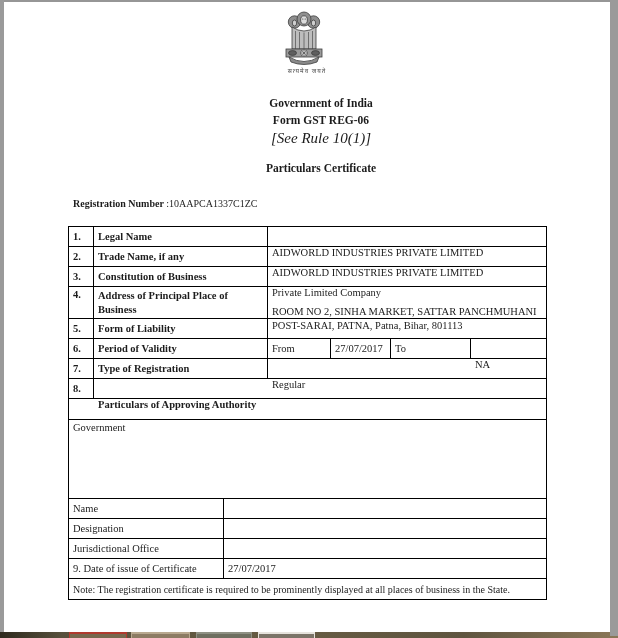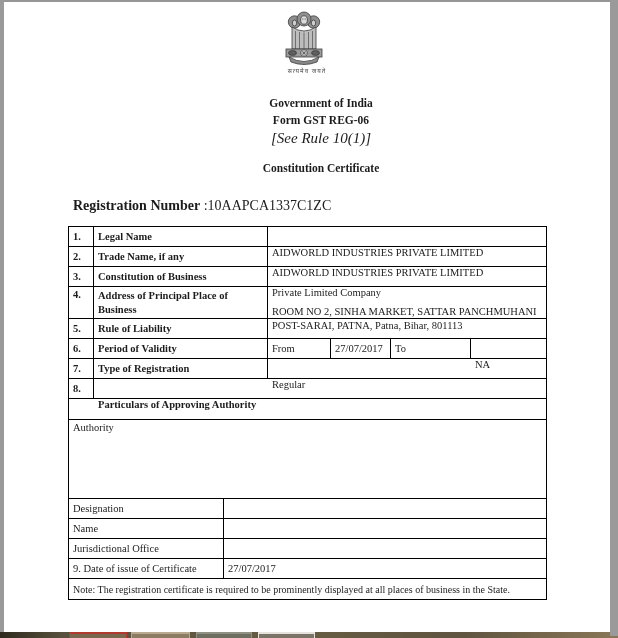--- a/index.html
+++ b/index.html
@@ -24,21 +24,21 @@
             font-family:"DejaVu Sans",sans-serif; }
 
   
   .hdr { position:absolute; left:4px; right:8px; text-align:center; font-size:11.5px;padding-left:28px; }
   .hdr-gov   { top:97px;  font-weight:bold; }
   .hdr-form  { top:114px; font-weight:bold; }
   .hdr-rule  { top:130px; font-style:italic; font-size:15px; }
   .hdr-title { top:162px; font-weight:bold; }
 
   
-  .regline { position:absolute; left:73px; top:198px; font-size:14px; }
+  .regline { position:absolute; left:73px; top:198px; font-size:10px; }
   .regline b { font-weight:bold; }
 
   
   .doc-table { position:absolute; left:68px; top:226px; width:479px;
                border:1px solid #000; background:#fff; font-size:10.5px; }
   .tr { display:flex; border-bottom:1px solid #000; align-items:center; }
   .tr:last-child { border-bottom:none; }
   .td { border-right:1px solid #000; padding:1px 4px; height:100%;
         display:flex; align-items:center; overflow:hidden; }
   .td:last-child { border-right:none; }
@@ -90,21 +90,21 @@
     <ellipse cx="10.5" cy="44" rx="4" ry="2.4" fill="#5f5f5f"></ellipse>
     <ellipse cx="33.5" cy="44" rx="4" ry="2.4" fill="#5f5f5f"></ellipse>
     <path d="M7 48 Q22 57 37 48 L35 53 Q22 58 9 53 Z" fill="#8a8a8a"></path>
   </g>
 </svg>
 <div class="motto">सत्यमेव जयते</div>
 
 <div class="hdr hdr-gov">Government of India</div>
 <div class="hdr hdr-form">Form GST REG-06</div>
 <div class="hdr hdr-rule">[See Rule 10(1)]</div>
-<div class="hdr hdr-title">Constitution Certificate</div>
+<div class="hdr hdr-title">Particulars Certificate</div>
 
 <div class="regline">
   <b>Registration Number</b><span> :10AAPCA1337C1ZC</span>
 </div>
 
 <div class="doc-table">
 
   <div class="tr h20">
     <div class="td c-num">1.</div>
     <div class="td c-label">Legal Name</div>
@@ -124,21 +124,21 @@
   </div>
 
   <div class="tr h32">
     <div class="td c-num top">4.</div>
     <div class="td c-label">Address of Principal Place of Business</div>
     <div class="td c-val">ROOM NO 2, SINHA MARKET, SATTAR PANCHMUHANI POST-SARAI, PATNA, Patna, Bihar, 801113</div>
   </div>
 
   <div class="tr h20">
     <div class="td c-num">5.</div>
-    <div class="td c-label">Rule of Liability</div>
+    <div class="td c-label">Form of Liability</div>
     <div class="td c-val"></div>
   </div>
 
   <div class="tr h20">
     <div class="td c-num">6.</div>
     <div class="td c-label">Period of Validity</div>
     <div class="td c-from">From</div>
     <div class="td c-date">27/07/2017</div>
     <div class="td c-to">To</div>
     <div class="td c-val">NA</div>
@@ -153,30 +153,30 @@
   <div class="tr h20">
     <div class="td c-num">8.</div>
     <div class="td c-val" style="font-weight:bold">Particulars of Approving Authority</div>
   </div>
 
   <div class="tr h21">
     <div class="td c-val"></div>
   </div>
 
   <div class="tr h79">
-    <div class="td sig-cell">Authority</div>
+    <div class="td sig-cell">Government</div>
+  </div>
+
+  <div class="tr h20">
+    <div class="td d-label">Name</div>
+    <div class="td d-val"></div>
   </div>
 
   <div class="tr h20">
     <div class="td d-label">Designation</div>
-    <div class="td d-val"></div>
-  </div>
-
-  <div class="tr h20">
-    <div class="td d-label">Name</div>
     <div class="td d-val"></div>
   </div>
 
   <div class="tr h20">
     <div class="td d-label">Jurisdictional Office</div>
     <div class="td d-val"></div>
   </div>
 
   <div class="tr h20">
     <div class="td d-label">9. Date of issue of Certificate</div>

